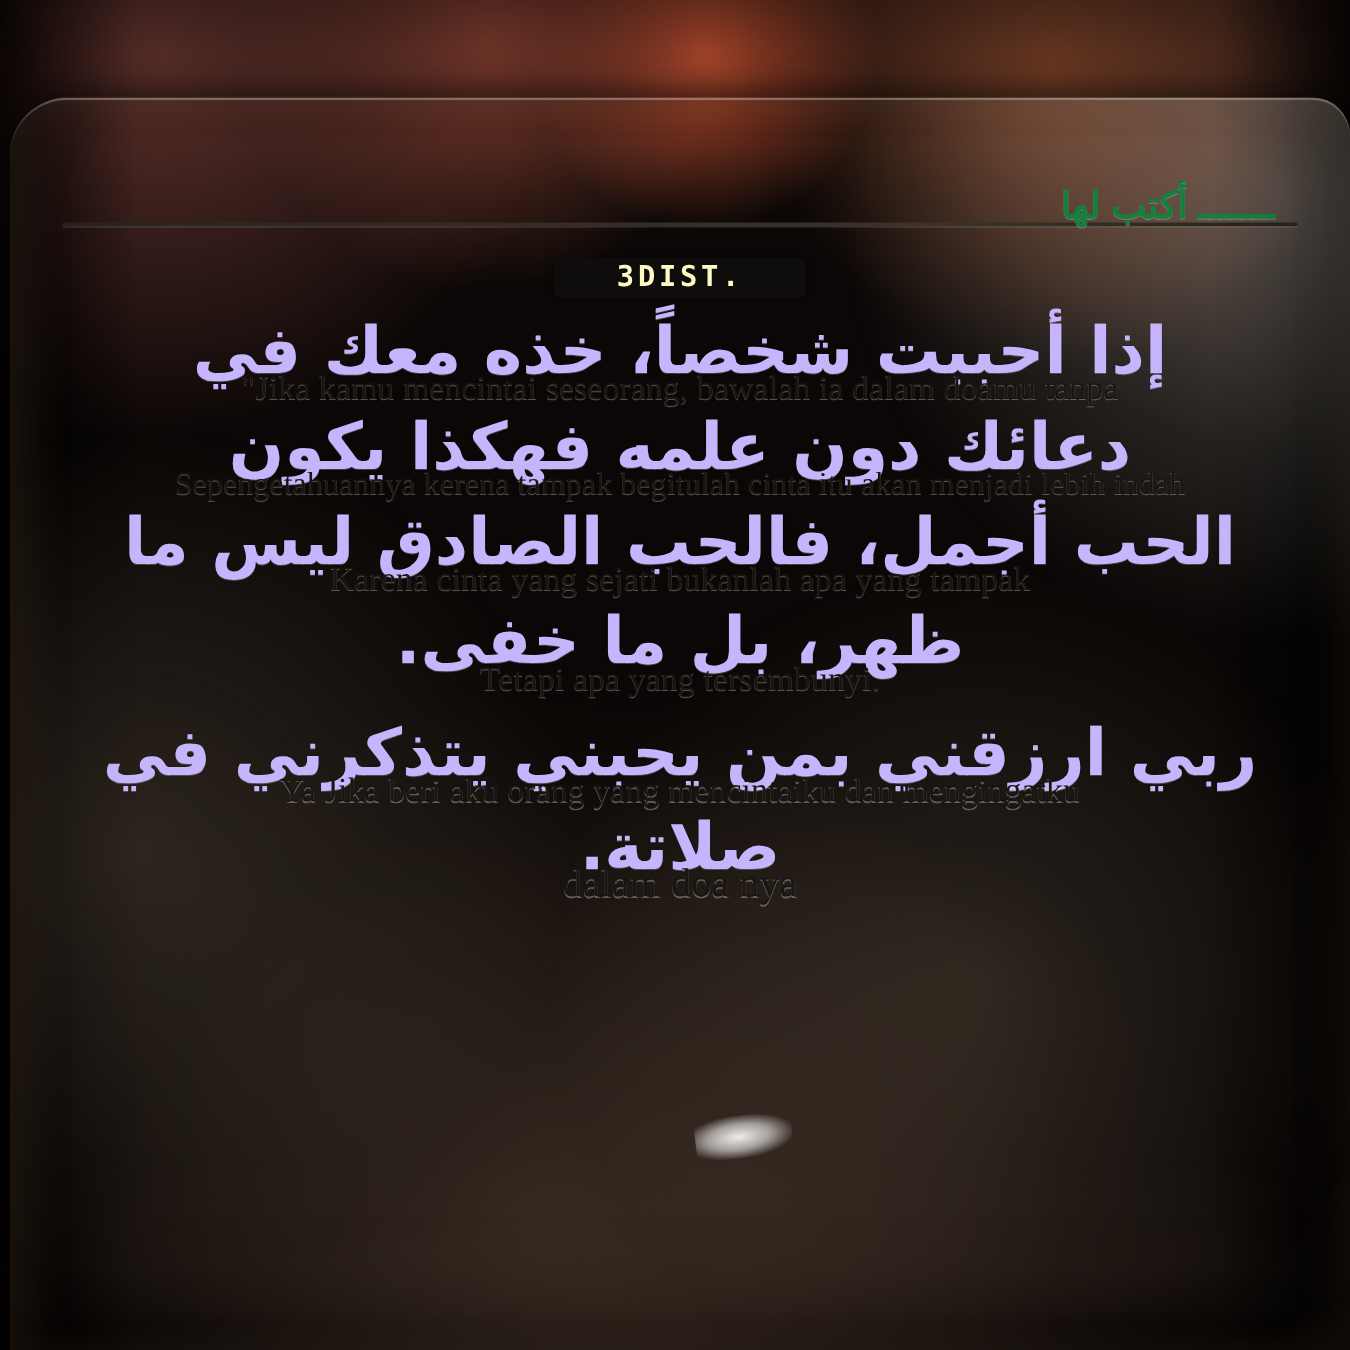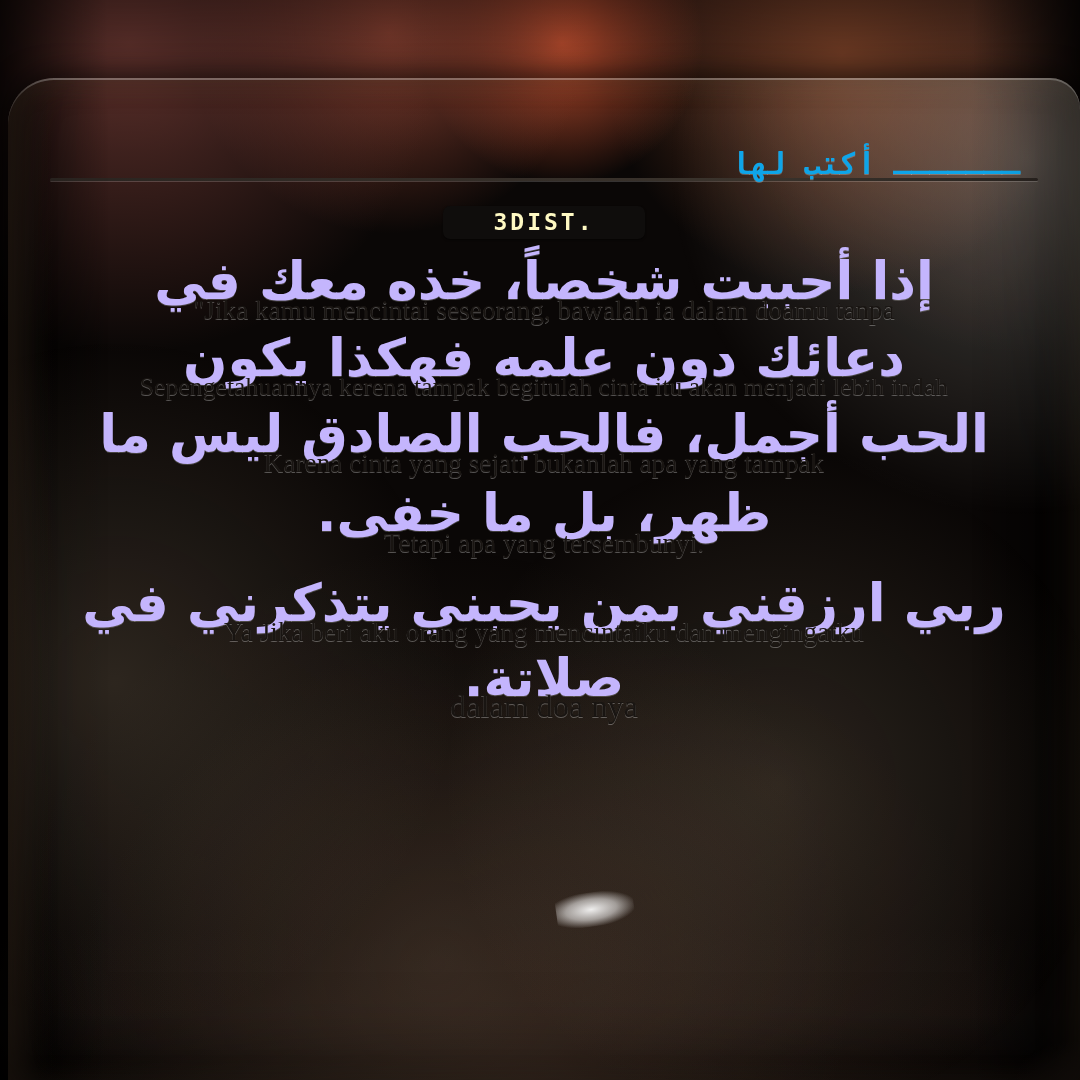--- a/index.html
+++ b/index.html
@@ -121,24 +121,24 @@
     box-shadow: 0 1px 0 rgba(255,255,255,0.18);
   }
   .header-ar {
     position: absolute;
     right: 16px;
     top: 6px;
     background: linear-gradient(180deg,#cdbfa7 0%, #cabd a4 100%);
     background-color: transparent;
     padding: 0 10px 0 18px;
     direction: rtl;
-    font-family: Liberation Mono, monospace;
+    font-family: Liberation Sans, sans-serif;
     font-size: 30px;
     font-weight: 700;
-    color: #0ea5e9;
+    color: #15803d;
     letter-spacing: 0.5px;
     text-shadow: 0 1px 0 rgba(255,255,255,0.25);
   }
 
   
   .handle {
     margin: 6px auto 0;
     width: 190px;
     text-align: center;
     font-family: "DejaVu Sans Mono", monospace;

